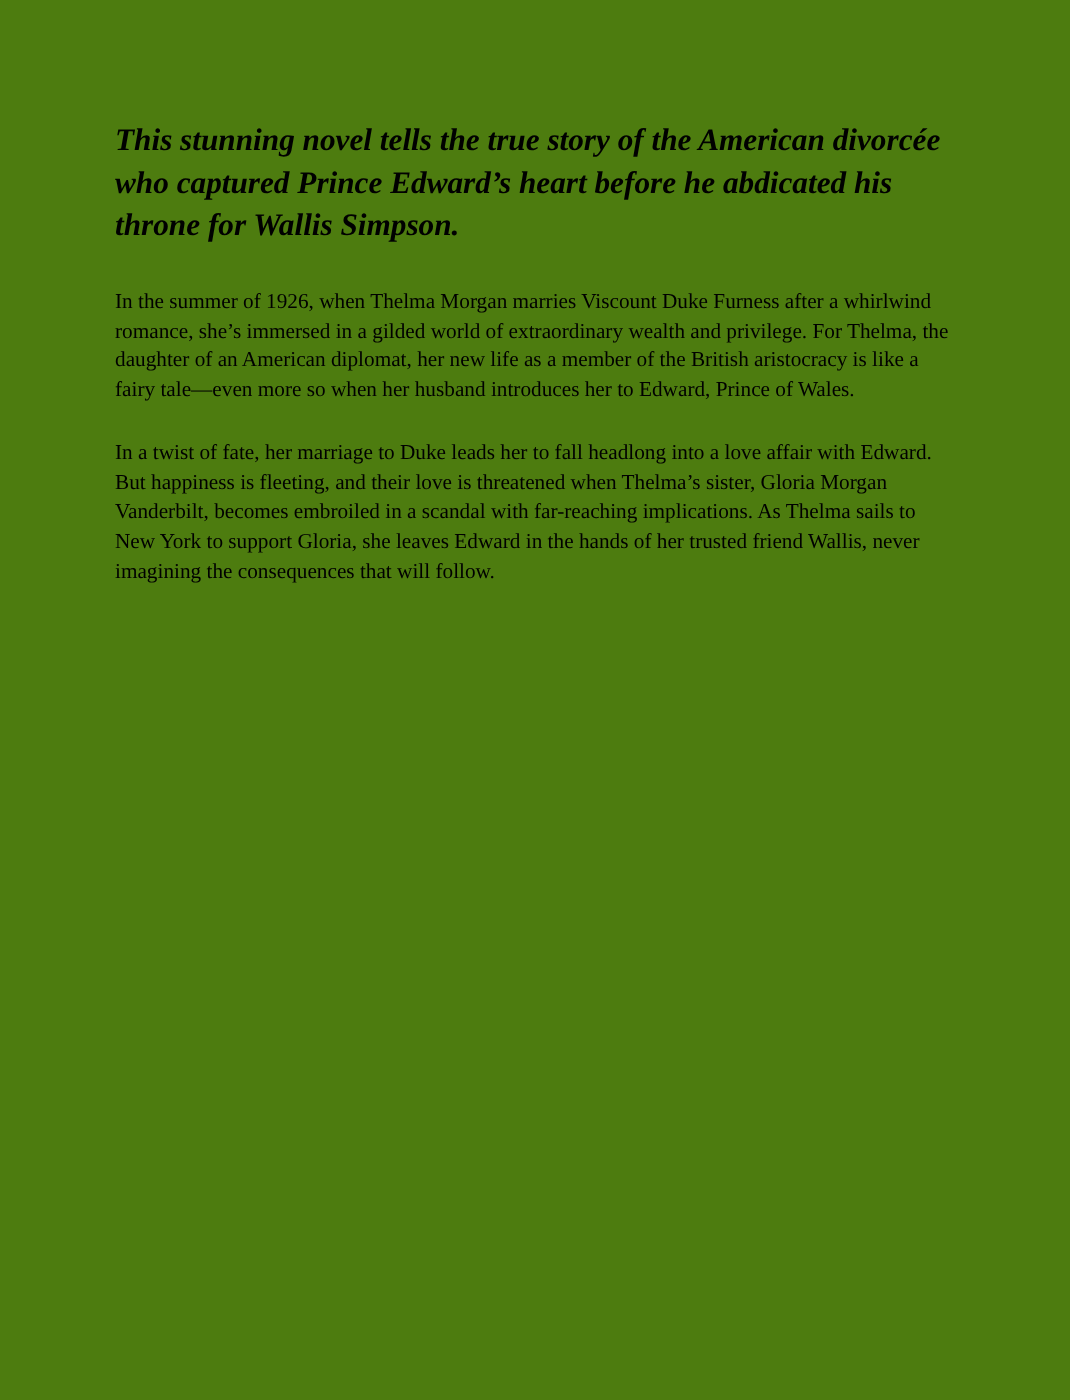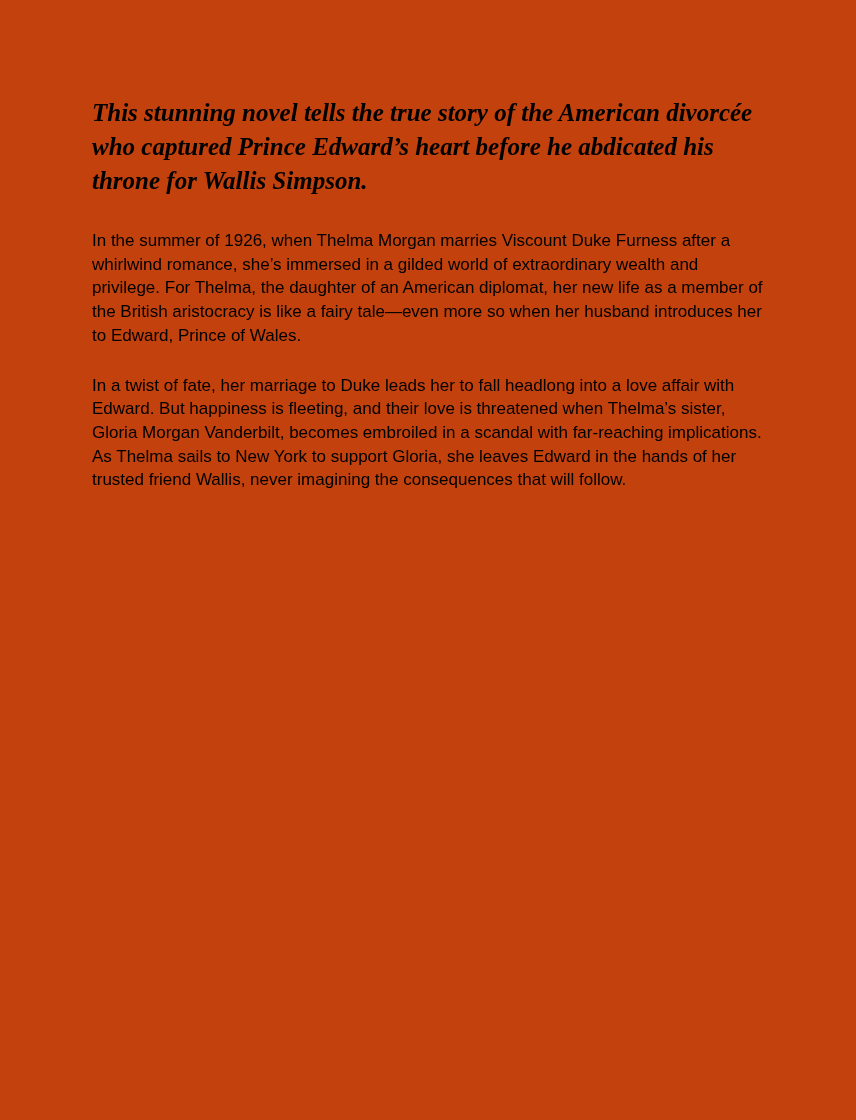--- a/index.html
+++ b/index.html
@@ -4,40 +4,40 @@
 <style>
   html, body {
     margin: 0;
     padding: 0;
     background: #ffffff;
   }
   .page {
     position: relative;
     width: 856px;
     height: 1120px;
-    background: #c2410c;
+    background: #4d7c0f;
     overflow: hidden;
     color: #000000;
   }
   .content {
     box-sizing: border-box;
     padding: 96px 92px 0 92px;
   }
   .blurb-heading {
     margin: 0 0 31px 0;
     font-family: "Liberation Serif", serif;
     font-style: italic;
     font-weight: bold;
     font-size: 25px;
     line-height: 34px;
     color: #000000;
   }
   .body-paragraph {
     margin: 0 0 26px 0;
-    font-family: Liberation Sans, sans-serif;
+    font-family: Liberation Serif, serif;
     font-size: 17px;
     line-height: 23.7px;
     color: #000000;
   }
 </style>
 </head>
 <body>
 
 <div class="page">
   <div class="content">

